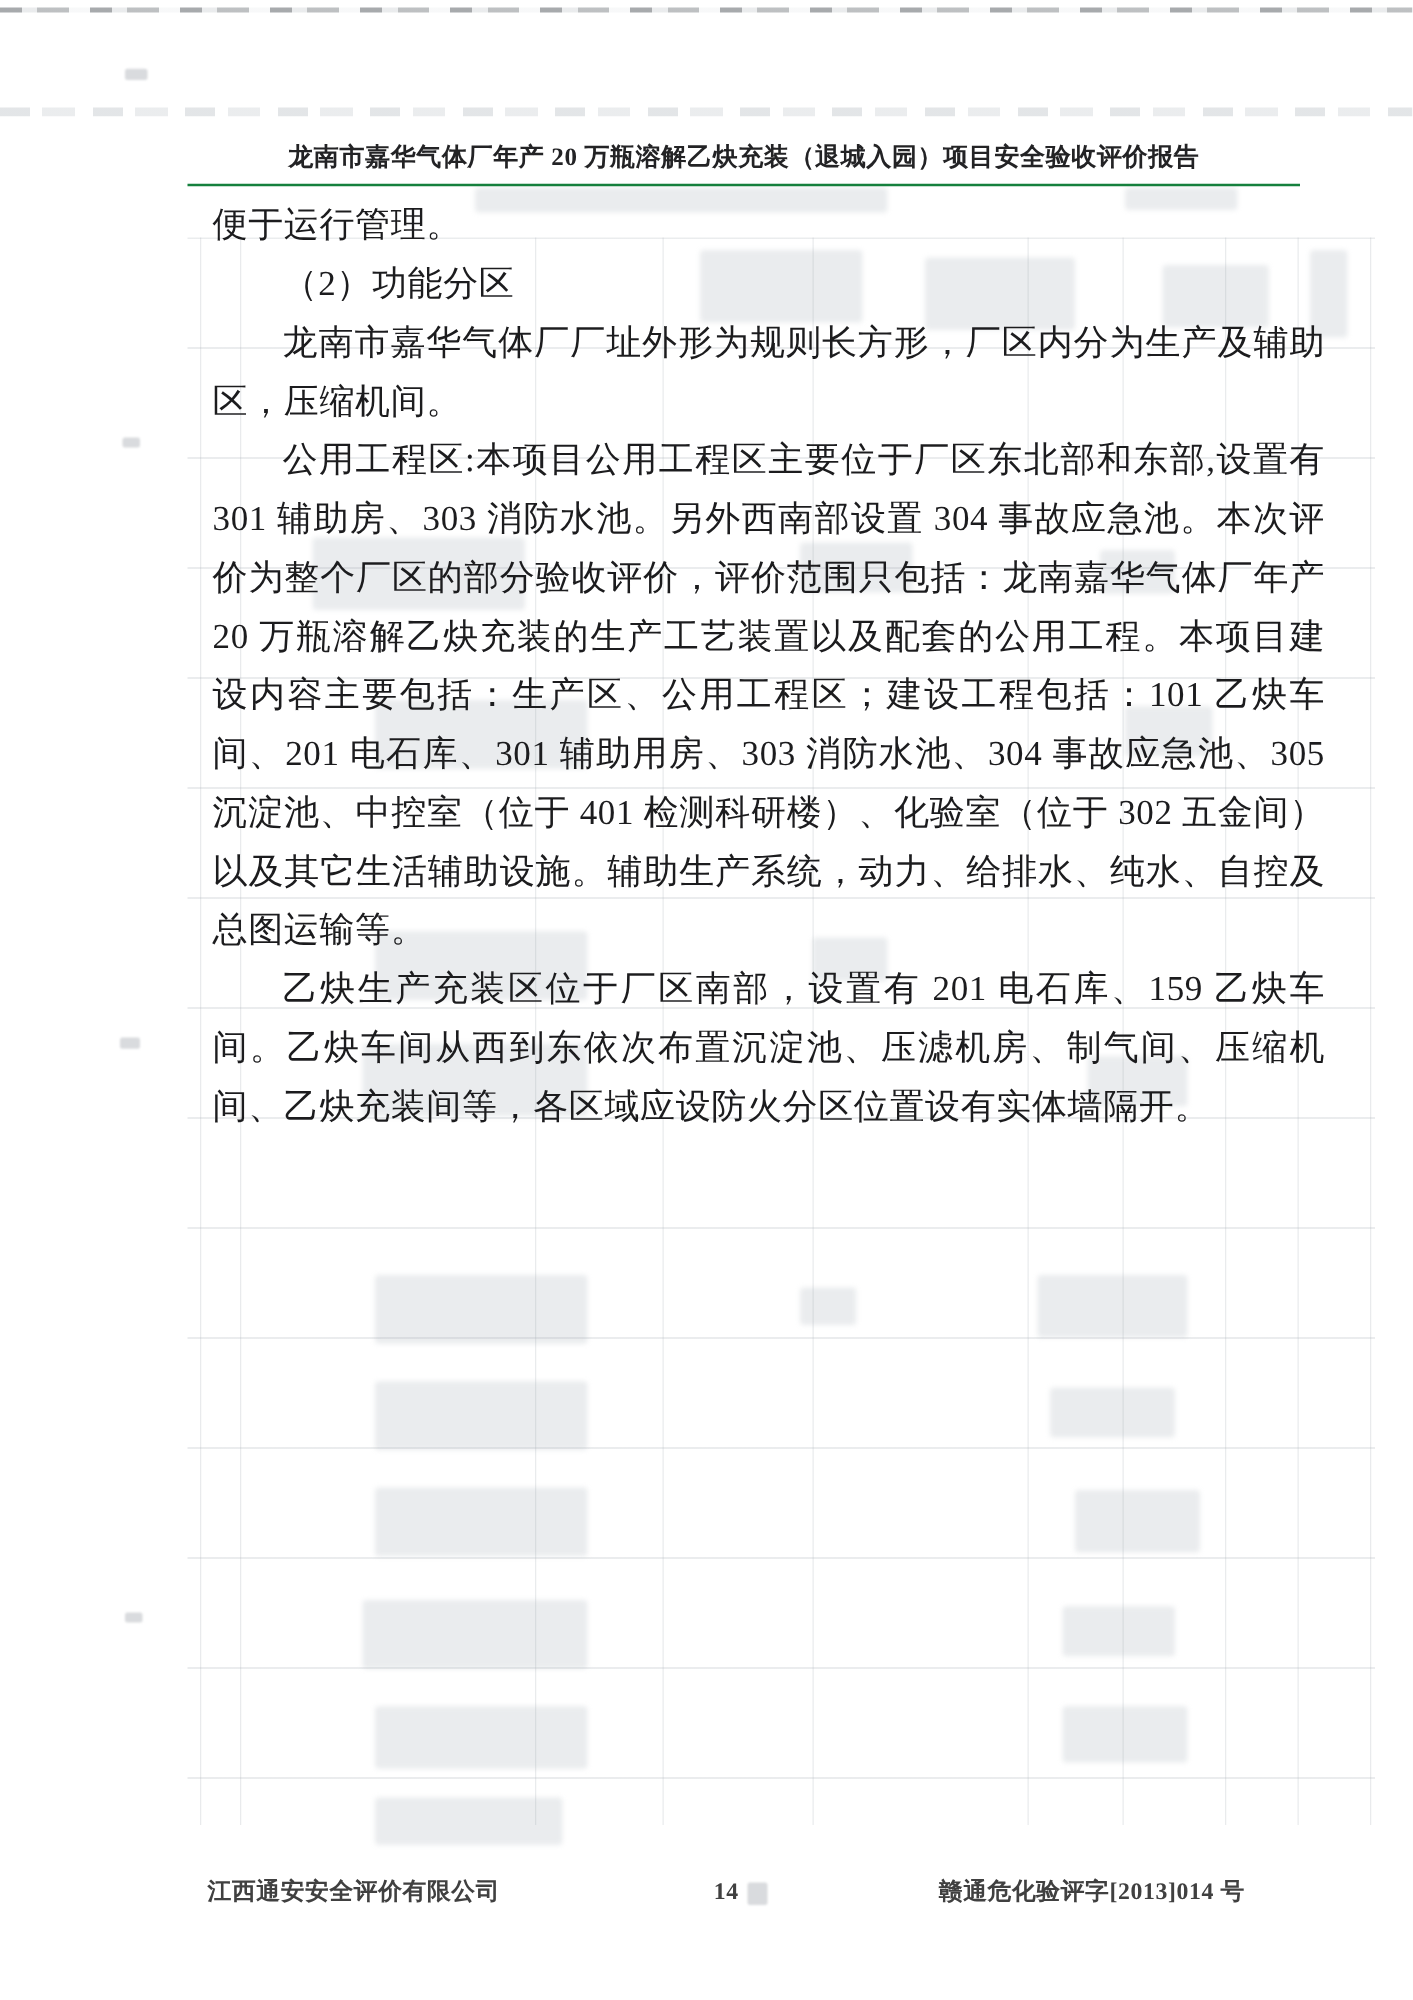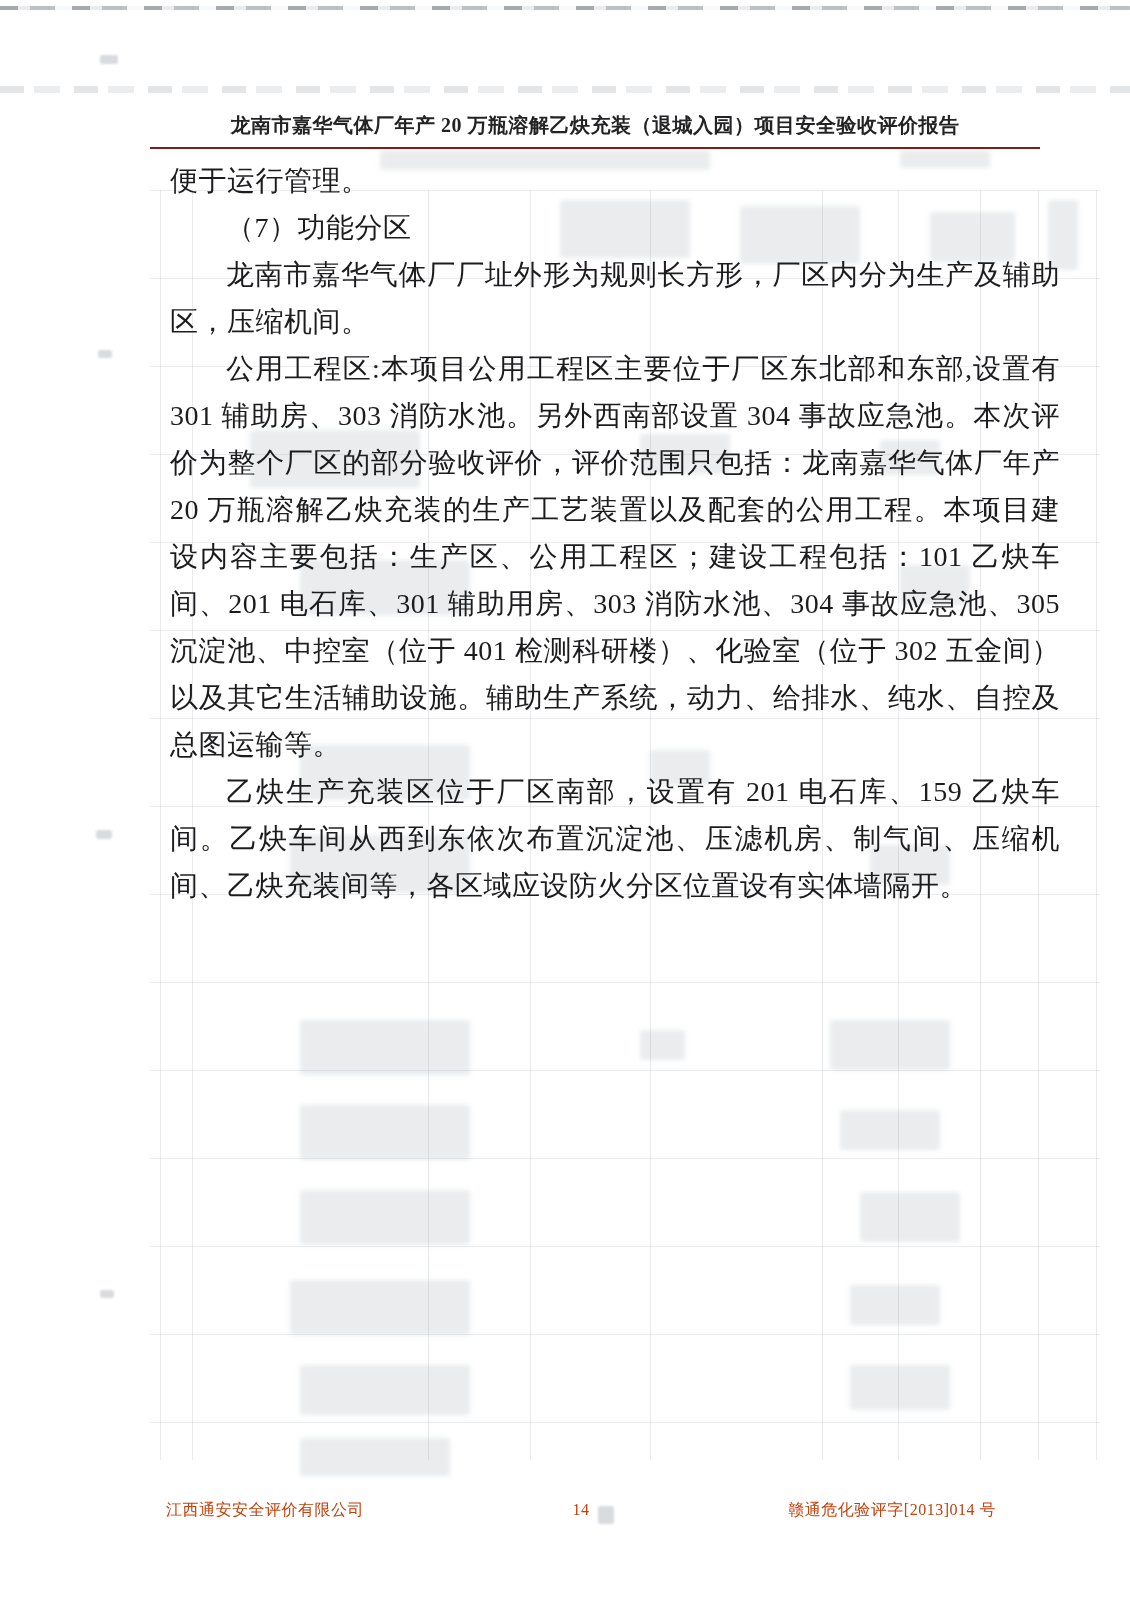--- a/index.html
+++ b/index.html
@@ -39,33 +39,33 @@
     background-size:100% 100%,1px 100%,1px 100%,1px 100%,1px 100%,1px 100%,1px 100%,1px 100%,1px 100%,1px 100%,1px 100%;
     background-position:0 0,10px 0,42px 0,278px 0,380px 0,500px 0,672px 0,748px 0,830px 0,888px 0,946px 0;
     background-repeat:no-repeat;
   }
   .gb{position:absolute;background:rgba(152,160,168,.20);filter:blur(2px);border-radius:3px;}
   .gd{position:absolute;background:rgba(160,166,172,.40);filter:blur(1px);border-radius:2px;}
   
   .header{
     position:absolute;left:150px;top:112px;width:890px;
     text-align:center;font-size:20px;font-weight:700;letter-spacing:.5px;
-    color:#232325;padding-bottom:8px;border-bottom:2px solid #7f1d1d;font-family:Liberation Serif, serif;
+    color:#232325;padding-bottom:8px;border-bottom:2px solid #15803d;font-family:Liberation Serif, serif;
   }
   .body-text{
     position:absolute;left:150px;top:157px;width:890px;
     font-size:28px;line-height:47px;letter-spacing:.5px;
     text-align:justify;color:#1c1c1e;margin-left:20px;
   }
   .body-text p{margin:0;text-indent:2em;}
   .body-text p.noindent{text-indent:0;}
   .footer{
     position:absolute;left:166px;top:1500px;width:830px;
     display:grid;grid-template-columns:1fr auto 1fr;align-items:baseline;
-    font-size:16px;color:#c2410c;letter-spacing:.5px;
+    font-size:19px;color:#404040;letter-spacing:.5px;font-weight:bold;
   }
   .footer .fl{text-align:left;}
   .footer .fc{text-align:right;}
   .footer .fr{text-align:right;}
 </style>
 </head>
 <body>
 
 <div class="scan-line-top"></div>
 <div class="scan-noise-band"></div>
@@ -103,21 +103,21 @@
 <div class="gd" style="left:96px;top:830px;width:16px;height:9px;"></div>
 <div class="gd" style="left:100px;top:1290px;width:14px;height:8px;"></div>
 <div class="gd" style="left:598px;top:1506px;width:16px;height:18px;"></div>
 
 <div class="header">
   <span>龙南市嘉华气体厂年产 20 万瓶溶解乙炔充装（退城入园）项目安全验收评价报告</span>
 </div>
 
 <div class="body-text">
   <p class="noindent">便于运行管理。</p>
-  <p>（7）功能分区</p>
+  <p>（2）功能分区</p>
   <p>龙南市嘉华气体厂厂址外形为规则长方形，厂区内分为生产及辅助区，压缩机间。</p>
   <p>公用工程区:本项目公用工程区主要位于厂区东北部和东部,设置有 301 辅助房、303 消防水池。另外西南部设置 304 事故应急池。本次评价为整个厂区的部分验收评价，评价范围只包括：龙南嘉华气体厂年产 20 万瓶溶解乙炔充装的生产工艺装置以及配套的公用工程。本项目建设内容主要包括：生产区、公用工程区；建设工程包括：101 乙炔车间、201 电石库、301 辅助用房、303 消防水池、304 事故应急池、305 沉淀池、中控室（位于 401 检测科研楼）、化验室（位于 302 五金间）以及其它生活辅助设施。辅助生产系统，动力、给排水、纯水、自控及总图运输等。</p>
   <p>乙炔生产充装区位于厂区南部，设置有 201 电石库、159 乙炔车间。乙炔车间从西到东依次布置沉淀池、压滤机房、制气间、压缩机间、乙炔充装间等，各区域应设防火分区位置设有实体墙隔开。</p>
 </div>
 
 <div class="footer">
   <span class="fl">江西通安安全评价有限公司</span>
   <span class="fc">14</span>
   <span class="fr">赣通危化验评字[2013]014 号</span>
 </div>

